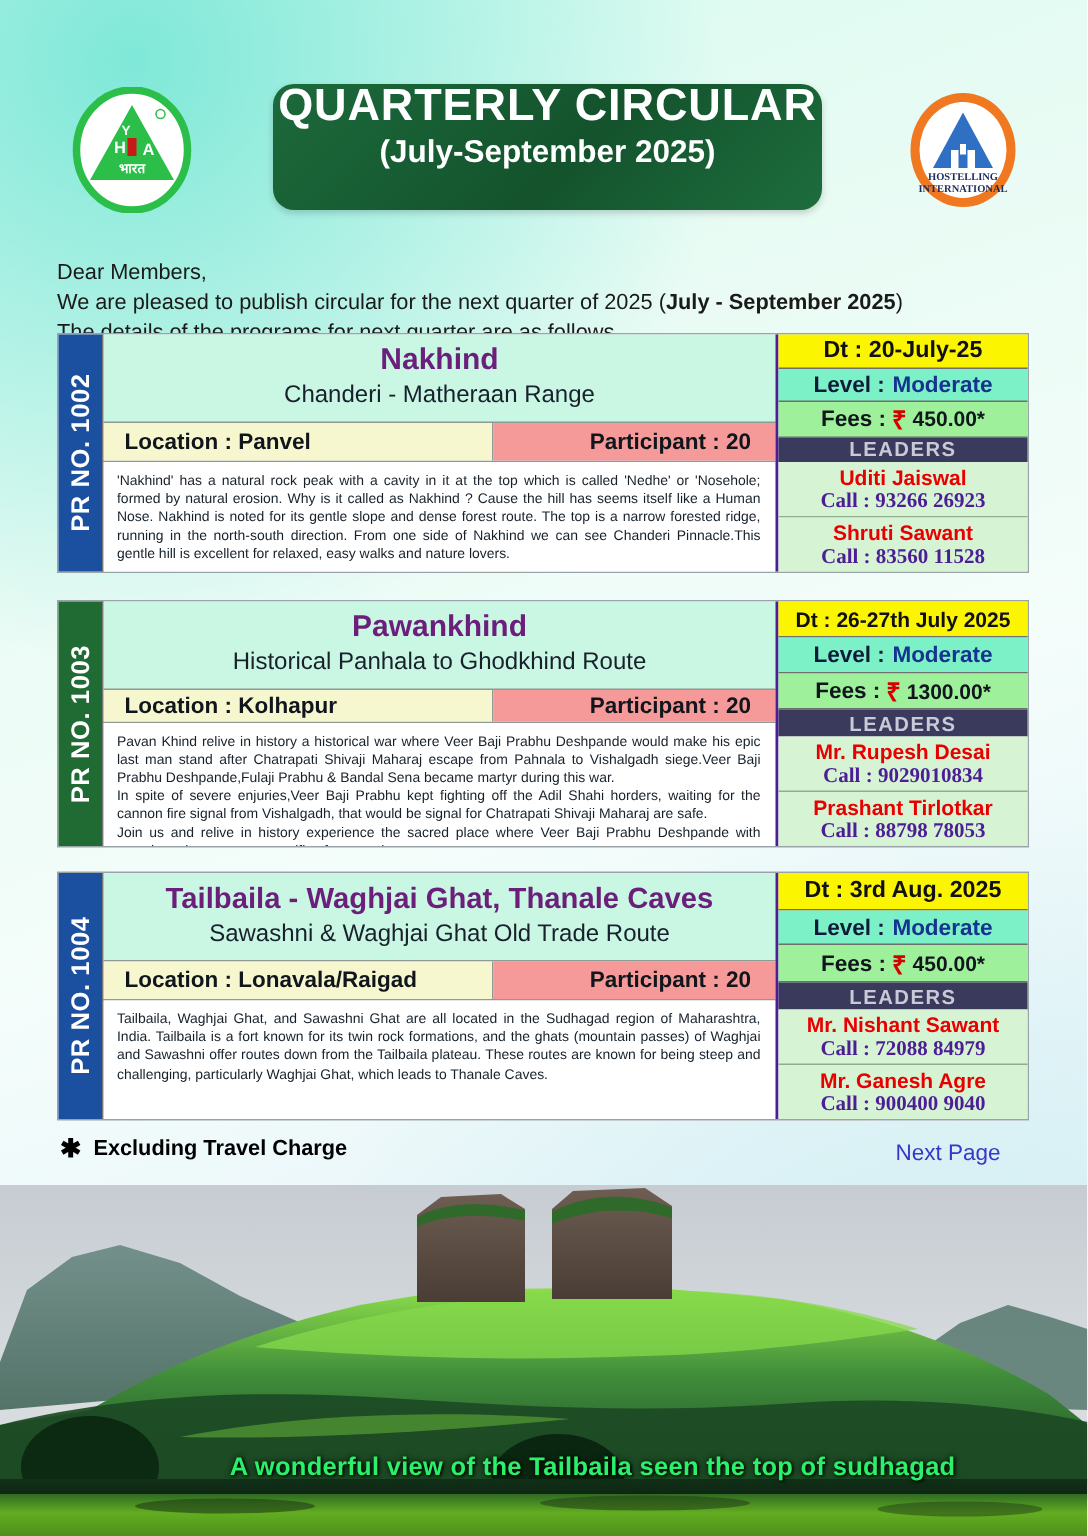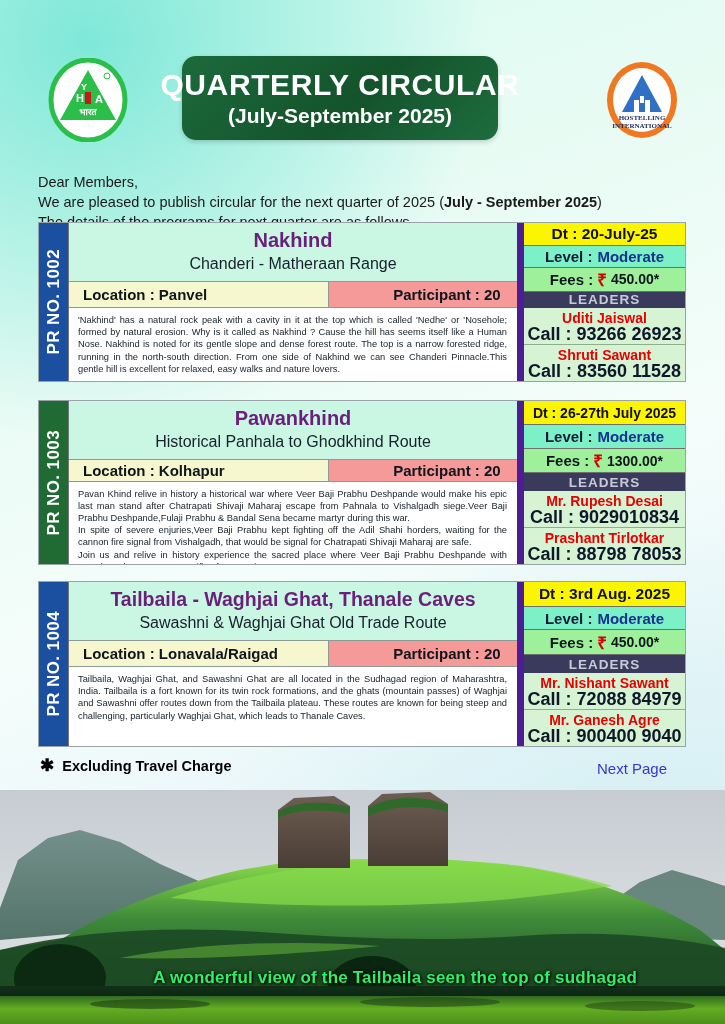--- a/index.html
+++ b/index.html
@@ -26,25 +26,25 @@
   .logo-left {
     position:absolute; left:48px; top:36px;
     width:80px; height:84px;
   }
   .logo-right {
     position:absolute; left:604px; top:38px;
     width:76px; height:80px;
   }
   .title-banner {
     position:absolute; left:182px; top:34px;
-    width:316px; height:84px;
+    width:366px; height:84px;
     background:linear-gradient(135deg,#1c6a3c 0%,#14532c 55%,#1d6d3e 100%);
     border-radius:14px;
     display:flex; flex-direction:column;
-    align-items:center; justify-content:center;
+    align-items:center; 
     box-shadow:0 2px 5px rgba(0,0,0,.18);
   }
   .title-main {
     color:#ffffff;
     font-size:30px; font-weight:bold;
     letter-spacing:.6px;
     line-height:1;
     white-space:nowrap;
     font-family:"Liberation Sans", sans-serif;
   }
@@ -88,21 +88,21 @@
     color:#ffffff;
     font-size:17px; font-weight:bold;
     letter-spacing:.4px;
     white-space:nowrap;
   }
 
   .card-body { flex:1 1 auto; display:flex; flex-direction:column; min-width:0; }
   .card-main { display:flex; flex:1 1 auto; min-height:0; }
   .card-left { flex:1 1 auto; display:flex; flex-direction:column; min-width:0; }
   .card-right { width:168px; flex:0 0 168px; display:flex; flex-direction:column;
-                border-left:7px solid #4c1d95; }
+                border-left:2px solid #4c1d95; }
 
   .title-row {
     background:#c9f7e4;
     border-bottom:1px solid #8d9a95;
     padding:5px 4px 7px;
     text-align:center;
   }
   .trek-name {
     color:#6b1f7a; font-size:20px; font-weight:bold; line-height:24px;
   }
@@ -180,22 +180,23 @@
     align-items:center; justify-content:center;
     border-bottom:1px solid #8fae8d;
     padding:2px 0;
   }
   .leader:last-child { border-bottom:none; }
   .leader-name {
     color:#e80000; font-size:14px; font-weight:bold; line-height:17px;
     white-space:nowrap;
   }
   .leader-call {
-    color:#0f172a; font-size:18px; font-weight:bold; line-height:15px;
-    white-space:nowrap;
+    color:#4c1d95; font-size:14px; font-weight:bold; line-height:15px;
+    white-space:nowrap;
+    font-family:Liberation Serif, serif;
   }
 
   
   .footnote {
     position:absolute; left:40px; top:757px;
     display:flex; align-items:center; gap:8px;
     z-index:5;
   }
   .aster { color:#000; font-size:17px; font-weight:bold; line-height:1; }
   .footnote-text { color:#000; font-size:14.5px; font-weight:bold; }

